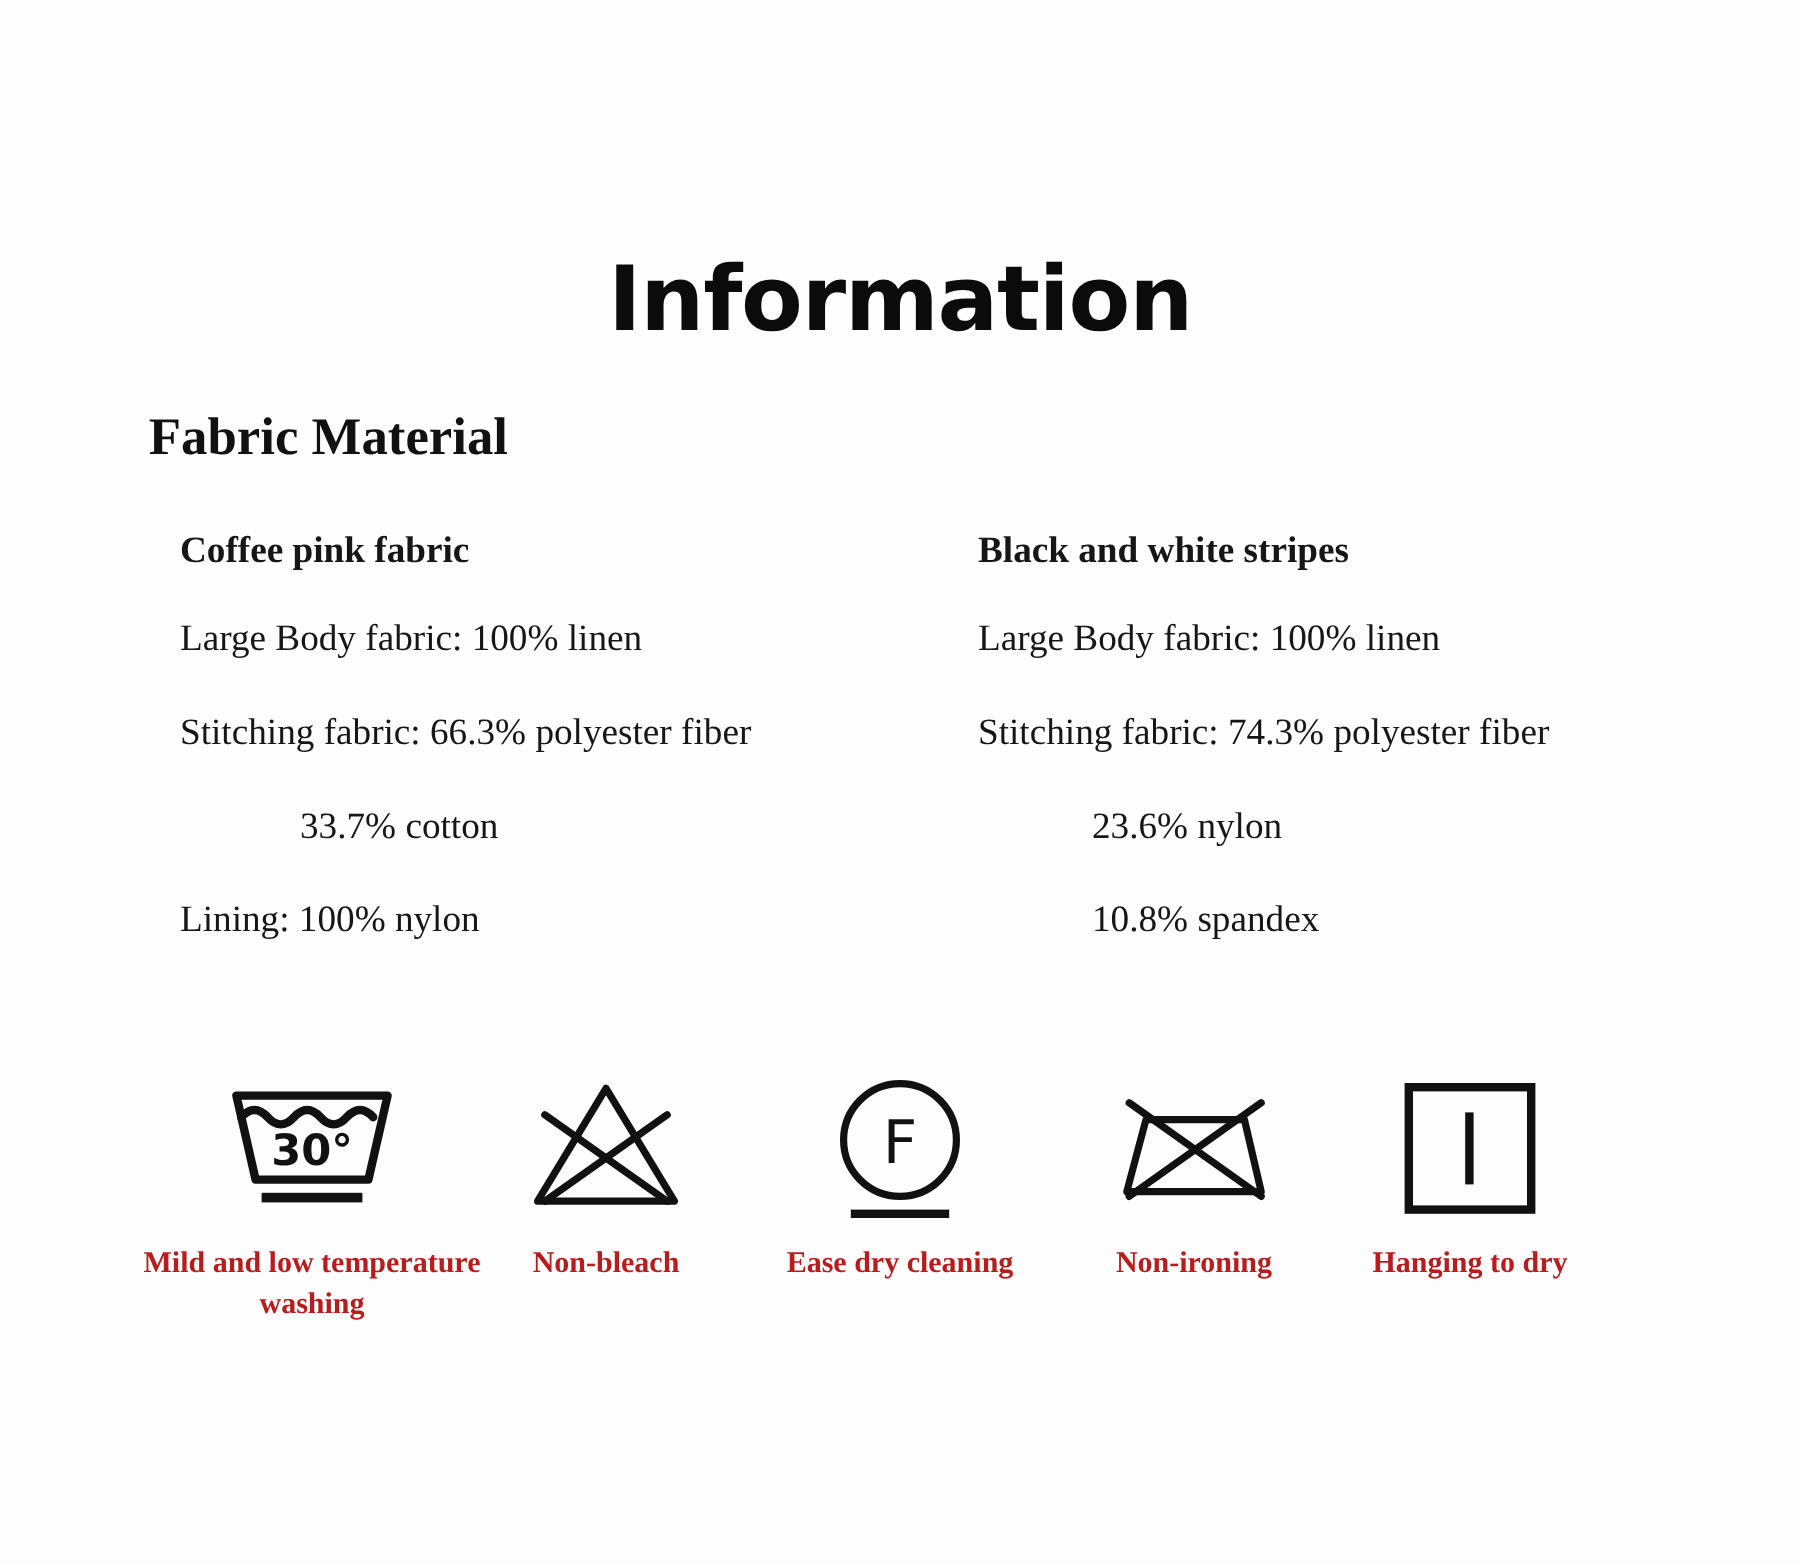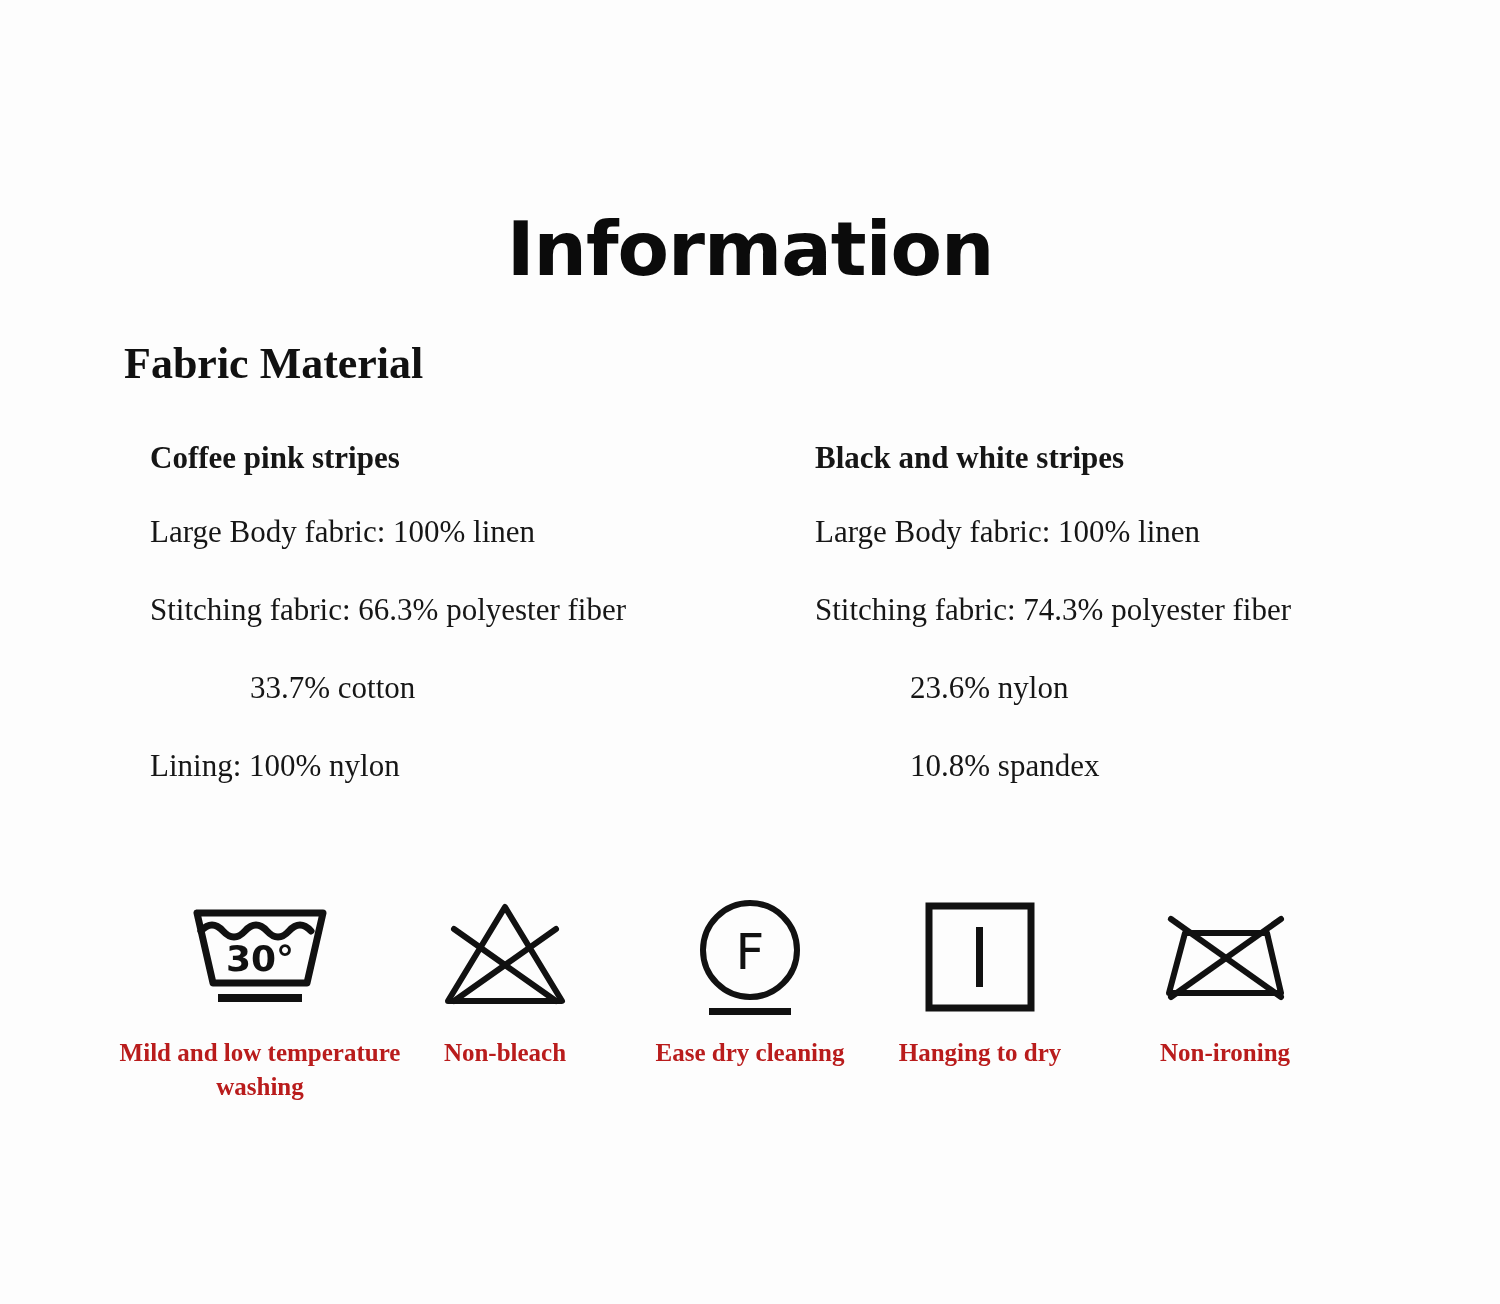--- a/index.html
+++ b/index.html
@@ -123,21 +123,21 @@
 
 <div class="page">
 
   <div class="title">Information</div>
 
   <div class="section-heading">Fabric Material</div>
 
   <div class="columns">
 
     <div class="col col-left">
-      <div class="head">Coffee pink stripes</div>
+      <div class="head">Coffee pink fabric</div>
       <div class="line">Large Body fabric: 100% linen</div>
       <div class="line">Stitching fabric: 66.3% polyester fiber</div>
       <div class="line indent">33.7% cotton</div>
       <div class="line gap-before">Lining: 100% nylon</div>
     </div>
 
     <div class="col col-right">
       <div class="head">Black and white stripes</div>
       <div class="line">Large Body fabric: 100% linen</div>
       <div class="line">Stitching fabric: 74.3% polyester fiber</div>
@@ -176,36 +176,36 @@
       <div class="icon">
         <svg width="130" height="125" viewBox="0 0 130 125" xmlns="http://www.w3.org/2000/svg">
           <circle cx="65" cy="55" r="47" fill="none" stroke="#111" stroke-width="6"></circle>
           <text x="65" y="74" font-family="DejaVu Sans, sans-serif" font-size="50" fill="#111" text-anchor="middle">F</text>
           <rect x="24" y="113" width="82" height="7" fill="#111"></rect>
         </svg>
       </div>
       <div class="caption cap-w3">Ease dry cleaning</div>
     </div>
 
-    <div class="care-item ci-5">
-      <div class="icon">
-        <svg width="120" height="120" viewBox="0 0 120 120" xmlns="http://www.w3.org/2000/svg">
-          <rect x="9" y="9" width="102" height="102" fill="none" stroke="#111" stroke-width="7"></rect>
-          <rect x="56" y="30" width="7" height="60" fill="#111"></rect>
-        </svg>
-      </div>
-      <div class="caption cap-w5">Hanging to dry</div>
-    </div>
-
     <div class="care-item ci-4">
       <div class="icon">
         <svg width="140" height="120" viewBox="0 0 140 120" xmlns="http://www.w3.org/2000/svg">
           <path d="M14 96 L30 36 H112 L126 96 Z" fill="none" stroke="#111" stroke-width="6" stroke-linejoin="round"></path>
           <line x1="16" y1="22" x2="126" y2="100" stroke="#111" stroke-width="6" stroke-linecap="round"></line>
           <line x1="126" y1="22" x2="16" y2="100" stroke="#111" stroke-width="6" stroke-linecap="round"></line>
         </svg>
       </div>
       <div class="caption cap-w4">Non-ironing</div>
     </div>
 
+    <div class="care-item ci-5">
+      <div class="icon">
+        <svg width="120" height="120" viewBox="0 0 120 120" xmlns="http://www.w3.org/2000/svg">
+          <rect x="9" y="9" width="102" height="102" fill="none" stroke="#111" stroke-width="7"></rect>
+          <rect x="56" y="30" width="7" height="60" fill="#111"></rect>
+        </svg>
+      </div>
+      <div class="caption cap-w5">Hanging to dry</div>
+    </div>
+
   </div>
 
 </div>
 
 </body></html>

